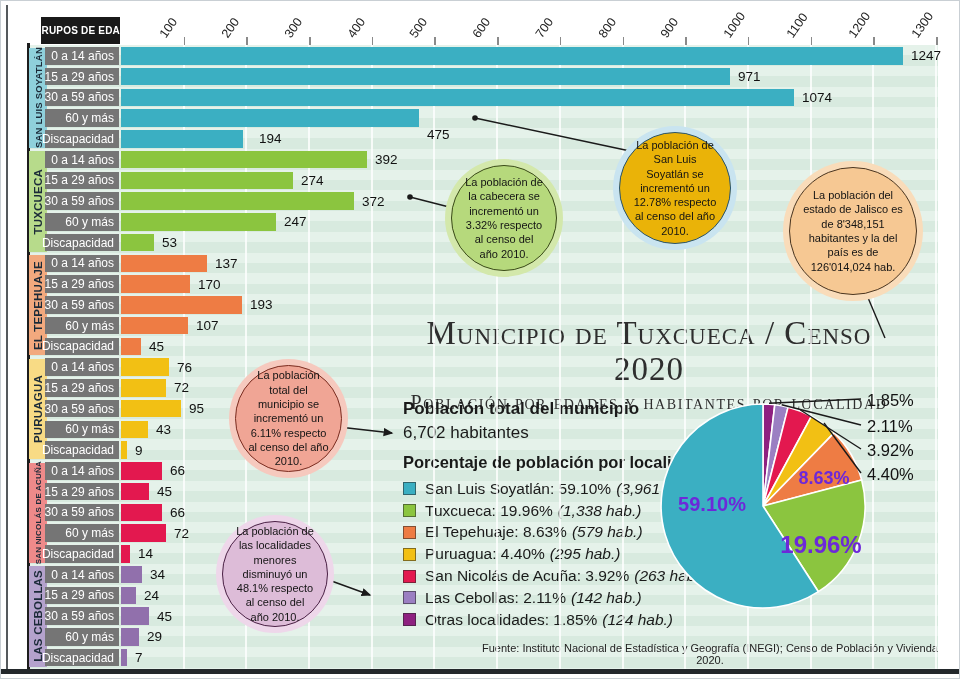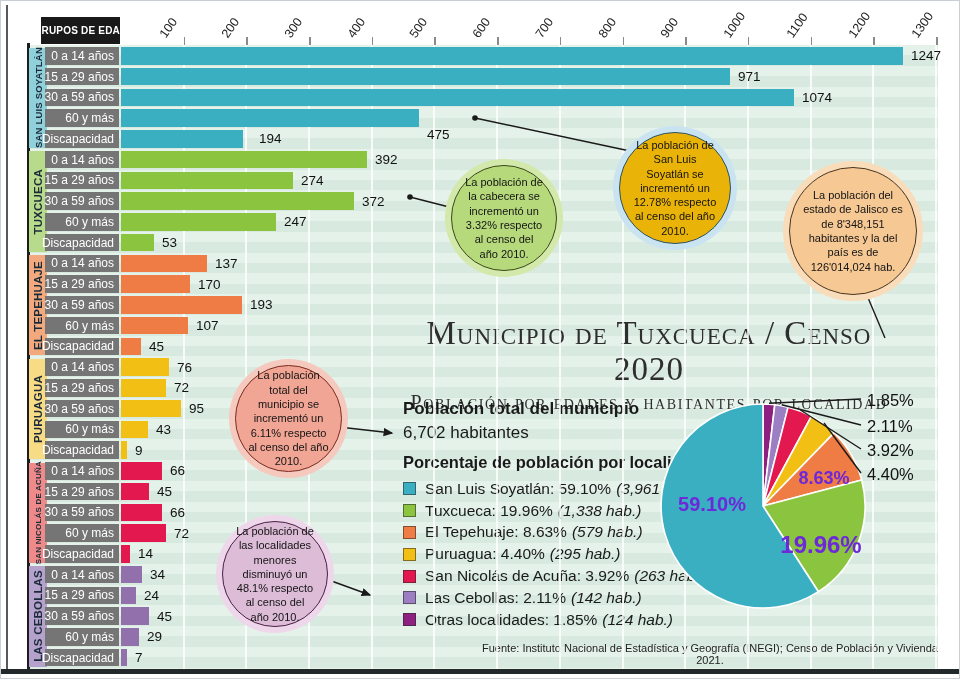--- a/index.html
+++ b/index.html
@@ -114,21 +114,21 @@
           <span class="legend-hab">(142 hab.)</span>
         </div>
         <div class="legend-item">
           <span class="legend-swatch" style="background: rgb(142, 33, 128);"></span>
           <span>Otras localidades: 1.85%</span>
           <span class="legend-hab">(124 hab.)</span>
         </div>
       </div>
   </div>
 
-  <div class="abs" id="footer-text">Fuente: Instituto Nacional de Estadística y Geografía (INEGI); Censo de Población y Vivienda 2021.</div>
+  <div class="abs" id="footer-text">Fuente: Instituto Nacional de Estadística y Geografía (INEGI); Censo de Población y Vivienda 2020.</div>
 <div class="gridline" style="left: 181.692px;"></div>
     <div class="tickmark" style="left: 182.692px;"></div>
     <div class="tick-label" style="left: 167.692px; top: 25px;">100</div>
     <div class="gridline" style="left: 244.385px;"></div>
     <div class="tickmark" style="left: 245.385px;"></div>
     <div class="tick-label" style="left: 230.385px; top: 25px;">200</div>
     <div class="gridline" style="left: 307.077px;"></div>
     <div class="tickmark" style="left: 308.077px;"></div>
     <div class="tick-label" style="left: 293.077px; top: 25px;">300</div>
     <div class="gridline" style="left: 369.769px;"></div>

